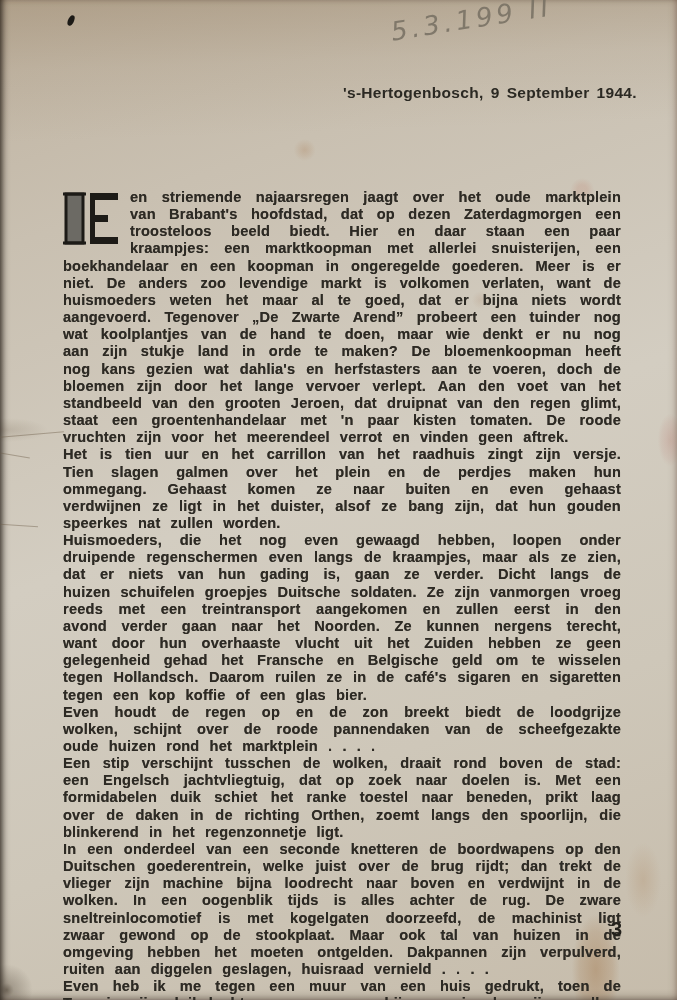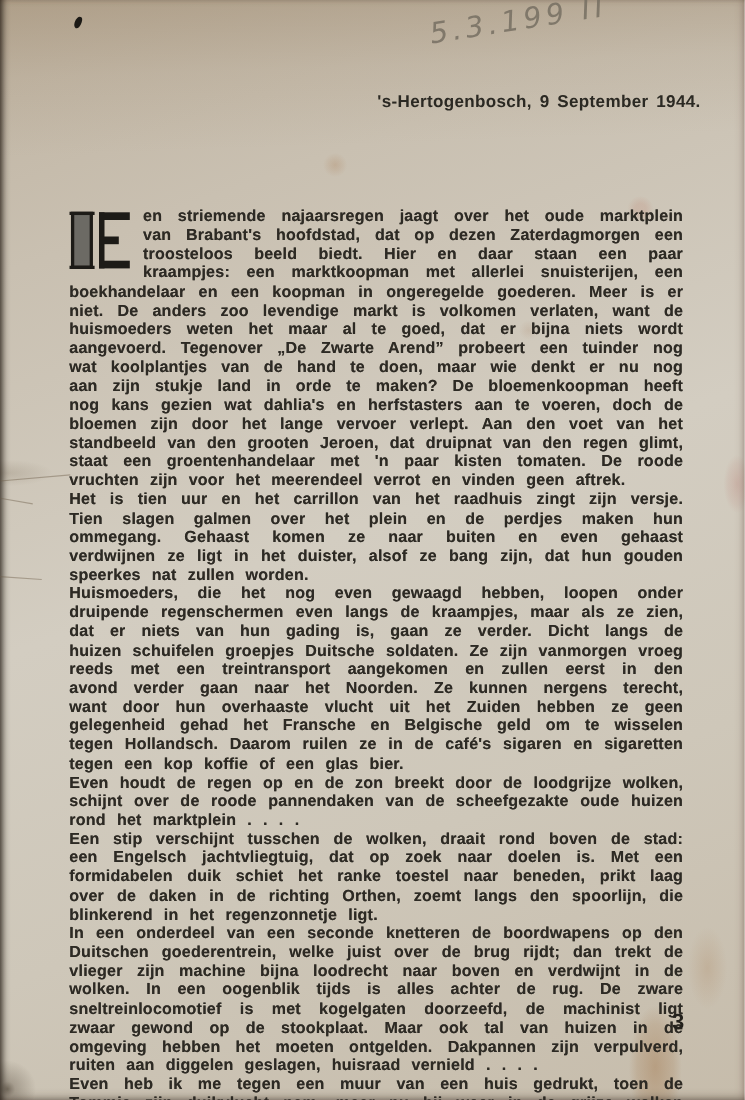--- a/index.html
+++ b/index.html
@@ -147,21 +147,21 @@
         <line x1="0" y1="52" x2="23" y2="52" stroke="#1d1b17" stroke-width="3"></line>
         <rect x="27" y="2" width="5" height="51" fill="#1d1b17"></rect>
         <rect x="27" y="2" width="28" height="7" fill="#1d1b17"></rect>
         <rect x="27" y="24" width="18" height="7" fill="#1d1b17"></rect>
         <rect x="27" y="46" width="28" height="7" fill="#1d1b17"></rect>
       </svg>
     </span>
     <p>en striemende najaarsregen jaagt over het oude marktplein van Brabant's hoofdstad, dat op dezen Zaterdagmorgen een troosteloos beeld biedt. Hier en daar staan een paar kraampjes: een marktkoopman met allerlei snuisterijen, een boekhandelaar en een koopman in ongeregelde goederen. Meer is er niet. De anders zoo levendige markt is volkomen verlaten, want de huismoeders weten het maar al te goed, dat er bijna niets wordt aangevoerd. Tegenover „De Zwarte Arend” probeert een tuinder nog wat koolplantjes van de hand te doen, maar wie denkt er nu nog aan zijn stukje land in orde te maken? De bloemenkoopman heeft nog kans gezien wat dahlia's en herfstasters aan te voeren, doch de bloemen zijn door het lange vervoer verlept. Aan den voet van het standbeeld van den grooten Jeroen, dat druipnat van den regen glimt, staat een groentenhandelaar met 'n paar kisten tomaten. De roode vruchten zijn voor het meerendeel verrot en vinden geen aftrek.</p>
     <p>Het is tien uur en het carrillon van het raadhuis zingt zijn versje. Tien slagen galmen over het plein en de perdjes maken hun ommegang. Gehaast komen ze naar buiten en even gehaast verdwijnen ze ligt in het duister, alsof ze bang zijn, dat hun gouden speerkes nat zullen worden.</p>
     <p>Huismoeders, die het nog even gewaagd hebben, loopen onder druipende regenschermen even langs de kraampjes, maar als ze zien, dat er niets van hun gading is, gaan ze verder. Dicht langs de huizen schuifelen groepjes Duitsche soldaten. Ze zijn vanmorgen vroeg reeds met een treintransport aangekomen en zullen eerst in den avond verder gaan naar het Noorden. Ze kunnen nergens terecht, want door hun overhaaste vlucht uit het Zuiden hebben ze geen gelegenheid gehad het Fransche en Belgische geld om te wisselen tegen Hollandsch. Daarom ruilen ze in de café's sigaren en sigaretten tegen een kop koffie of een glas bier.</p>
-    <p>Even houdt de regen op en de zon breekt door de loodgrijze wolken, schijnt over de roode pannendaken van de scheefgezakte oude huizen rond het marktplein . . . .</p>
+    <p>Even houdt de regen op en de zon breekt biedt de loodgrijze wolken, schijnt over de roode pannendaken van de scheefgezakte oude huizen rond het marktplein . . . .</p>
     <p>Een stip verschijnt tusschen de wolken, draait rond boven de stad: een Engelsch jachtvliegtuig, dat op zoek naar doelen is. Met een formidabelen duik schiet het ranke toestel naar beneden, prikt laag over de daken in de richting Orthen, zoemt langs den spoorlijn, die blinkerend in het regenzonnetje ligt.</p>
     <p>In een onderdeel van een seconde knetteren de boordwapens op den Duitschen goederentrein, welke juist over de brug rijdt; dan trekt de vlieger zijn machine bijna loodrecht naar boven en verdwijnt in de wolken. In een oogenblik tijds is alles achter de rug. De zware sneltreinlocomotief is met kogelgaten doorzeefd, de machinist ligt zwaar gewond op de stookplaat. Maar ook tal van huizen in de omgeving hebben het moeten ontgelden. Dakpannen zijn verpulverd, ruiten aan diggelen geslagen, huisraad vernield . . . .</p>
     <p>Even heb ik me tegen een muur van een huis gedrukt, toen de Tommie zijn duikvlucht nam, maar nu hij weer in de grijze wolken verdwijnt,</p>
   </div>
 
   <div class="page-number">3</div>
 
 </div>
 
 </body></html>

